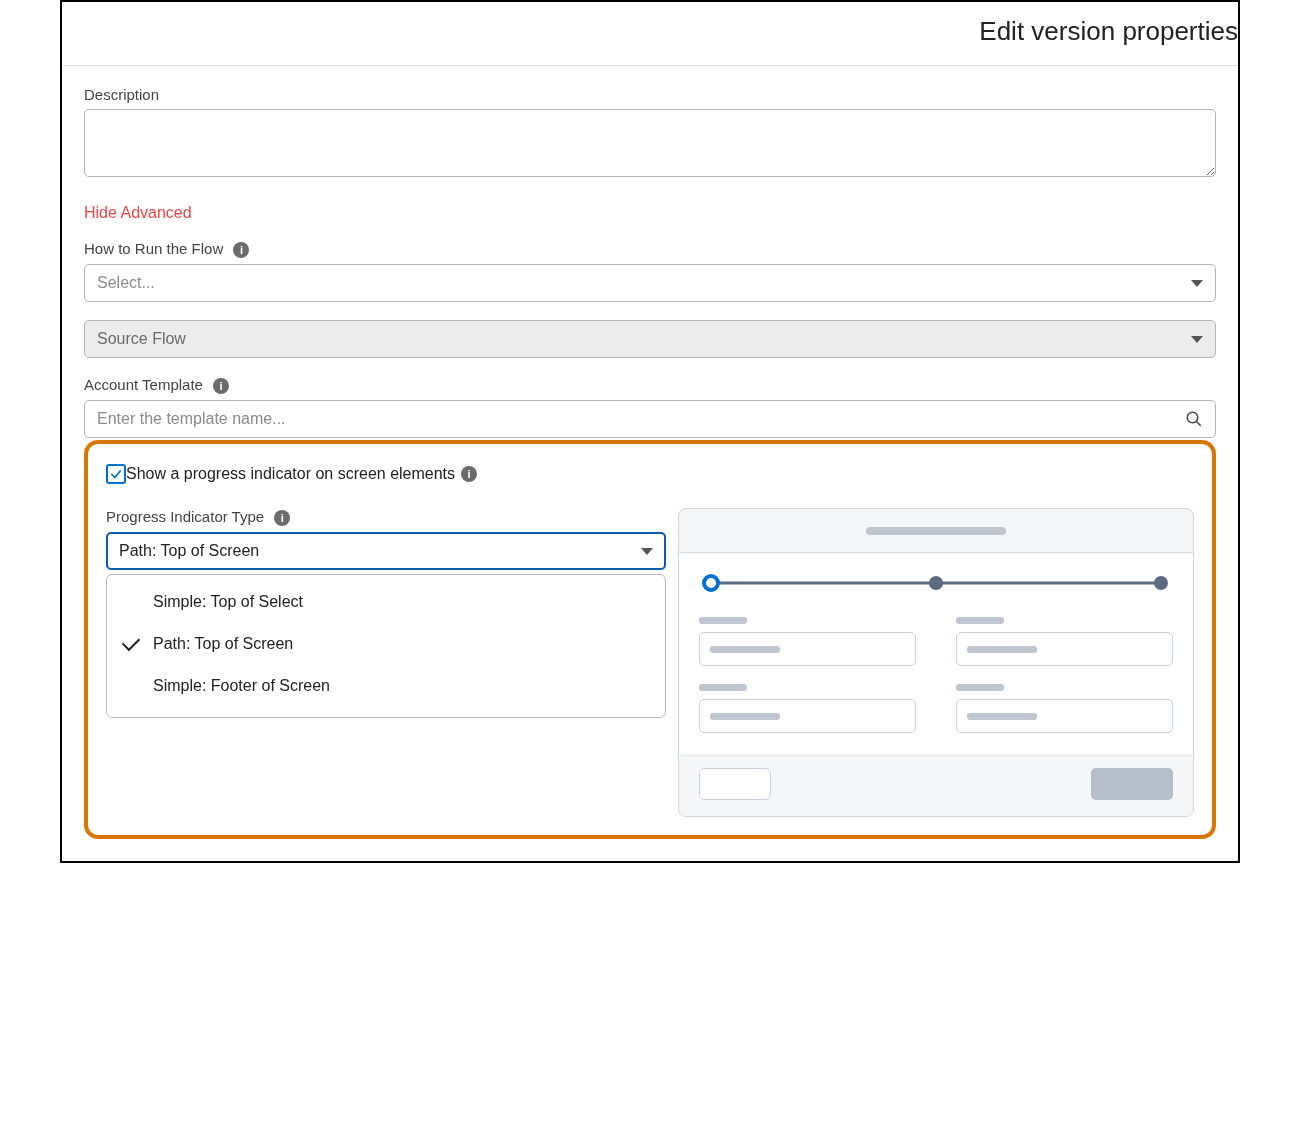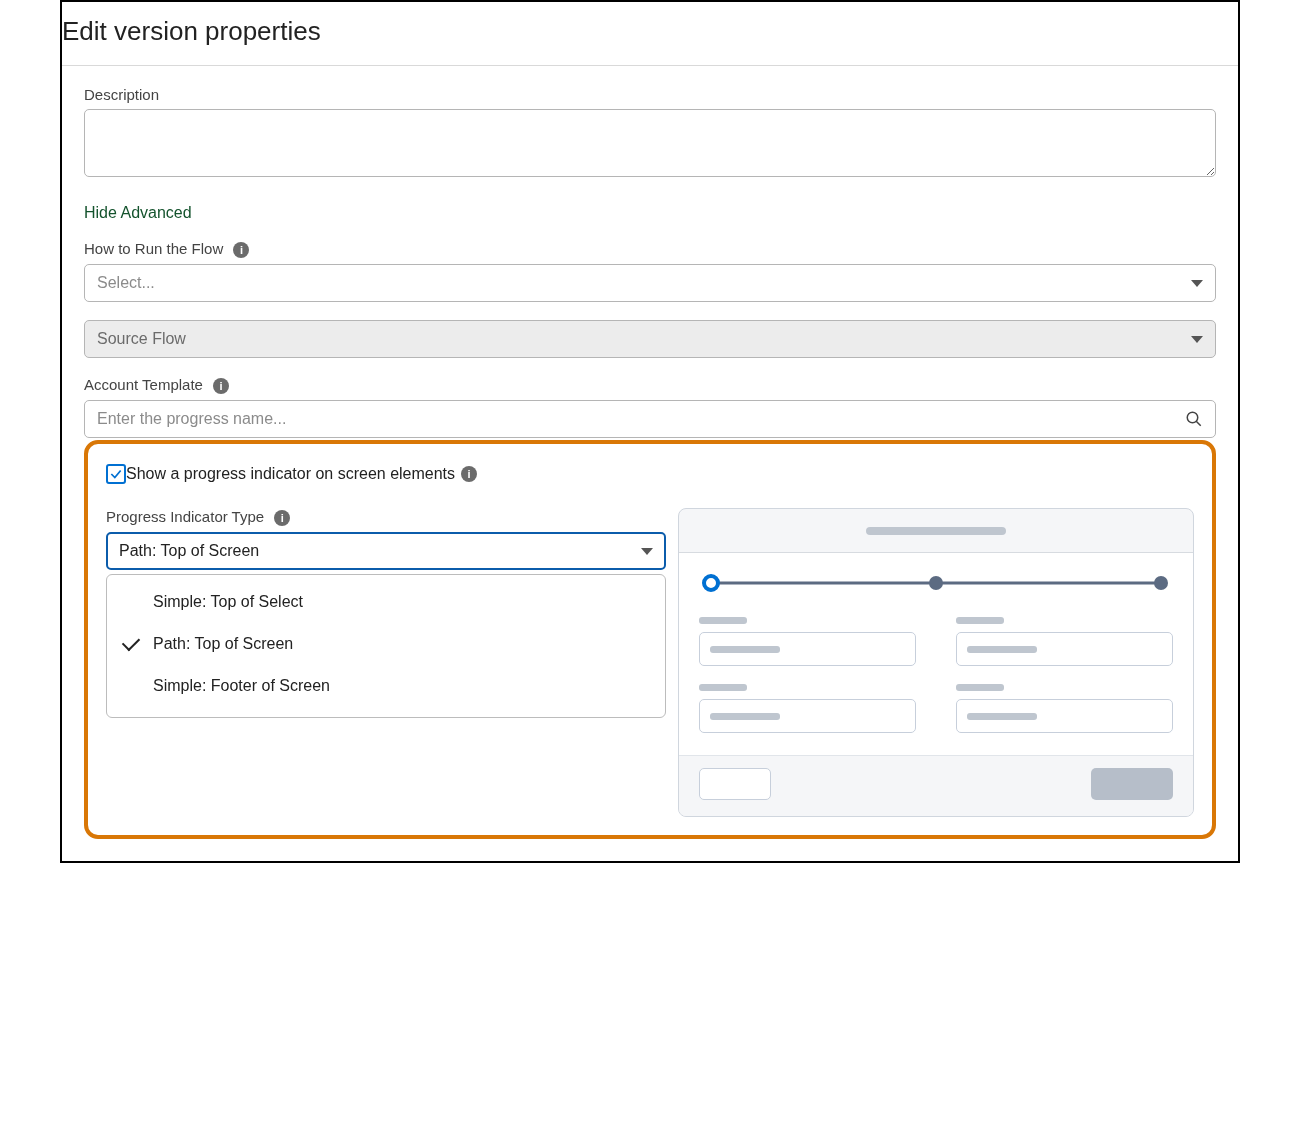--- a/index.html
+++ b/index.html
@@ -10,21 +10,21 @@
     color: #181818;
     background: #fff;
   }
   .modal {
     width: 1180px;
     margin: 0 auto;
     border: 2px solid #000;
     background: #fff;
   }
   .modal-header {
-    text-align: left;
+    text-align: right;
     padding: 14px 0 18px;
     border-bottom: 1px solid #d9d9d9;
   }
   .modal-title {
     font-size: 26px;
     font-weight: 400;
     color: #222;
   }
   .content {
     padding: 20px 22px 22px 22px;
@@ -65,21 +65,21 @@
     background: #fff;
     font-family: inherit;
   }
   .text-input[readonly], .select.readonly {
     background: #ececec;
     color: #6b6b6b;
   }
   .textarea { height: 68px; resize: vertical; }
   .textarea-wrap { position: relative; }
   .link-action {
-    color: #14532d;
+    color: #ef4444;
     font-size: 16px;
     cursor: pointer;
     margin: 6px 0 18px;
     display: inline-block;
     text-align: right;
   }
   .select, .lookup {
     display: flex;
     align-items: center;
     justify-content: space-between;
@@ -273,21 +273,21 @@
         <span class="chevron"></span>
       </div>
     </div>
 
     <div class="field-group" style="margin-bottom:6px">
       <label class="field-label">
         <span>Account Template</span>
         <span class="info-icon">i</span>
       </label>
       <div class="lookup">
-        <span class="placeholder">Enter the progress name...</span>
+        <span class="placeholder">Enter the template name...</span>
         <span class="search-icon">
           <svg width="18" height="18" viewBox="0 0 24 24" fill="none" stroke="#444" stroke-width="2">
               <circle cx="10" cy="10" r="7"></circle>
               <line x1="21" y1="21" x2="15" y2="15"></line>
             </svg>
         </span>
       </div>
     </div>
 
     <div class="highlight-box">

